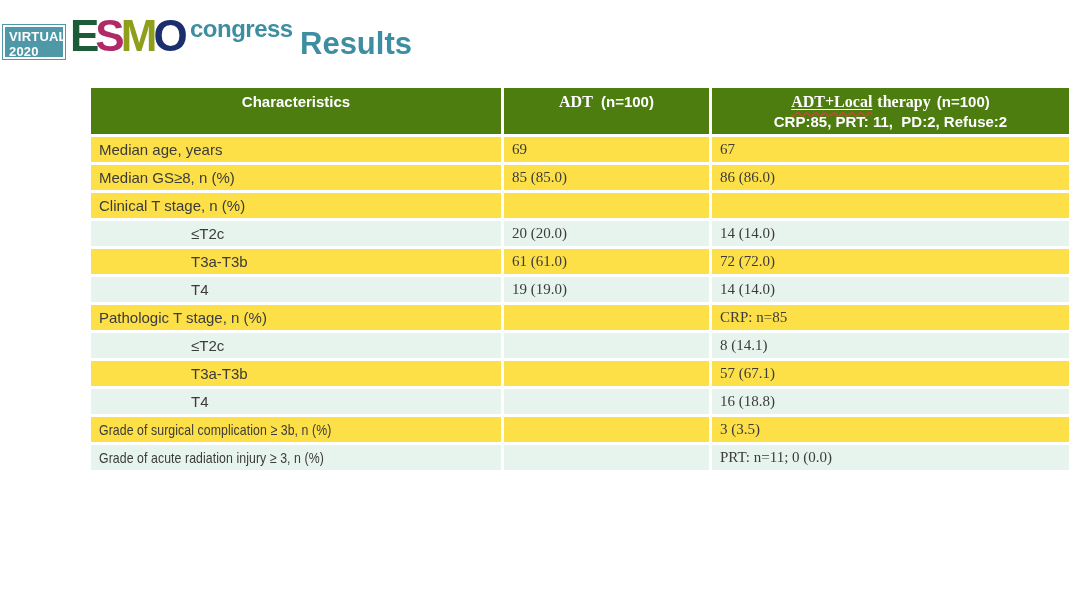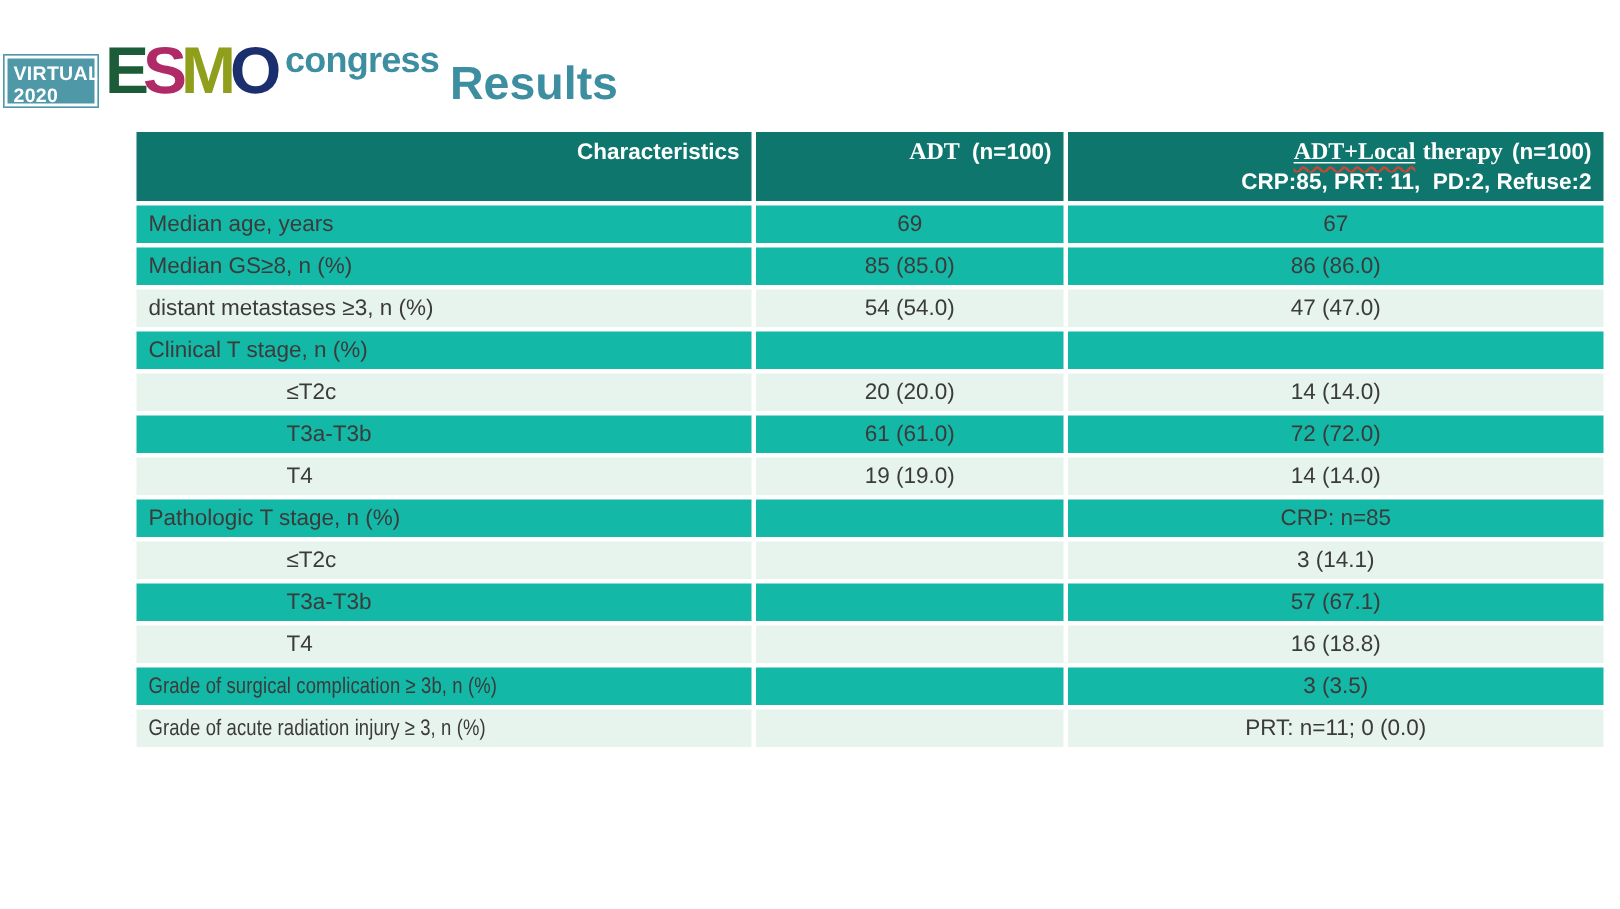--- a/index.html
+++ b/index.html
@@ -2,21 +2,21 @@
 <html><head>
 <meta charset="utf-8">
 <style>
   html,body{margin:0;padding:0;}
   body{
     width:1080px;height:606px;background:#ffffff;
     font-family:"Liberation Sans", sans-serif;
     position:relative;overflow:hidden;
   }
   
-  .slide-header{position:absolute;top:12px;left:0;width:1080px;height:84px;}
+  .slide-header{position:absolute;top:0;left:0;width:1080px;height:84px;}
   .logo{position:absolute;top:12px;left:2px;height:60px;}
   .virtual-badge{
     position:absolute;top:13px;left:1px;width:62px;height:34px;
     background:#4e98a8;border:2px solid #ffffff;outline:1px solid #4e98a8;
     color:#ffffff;font-weight:bold;font-size:13px;line-height:15px;
     padding:2px 0 0 4px;box-sizing:border-box;letter-spacing:0.2px;
   }
   .esmo-letters{
     position:absolute;top:2px;left:68px;
     font-size:44px;font-weight:800;letter-spacing:-4px;
@@ -34,37 +34,37 @@
     position:absolute;top:26px;left:300px;
     color:#3e8ea1;font-weight:bold;font-size:31px;letter-spacing:0px;
   }
   
   .tbl-wrap{position:absolute;top:85px;left:88px;width:984px;}
   table.results{
     border-collapse:separate;border-spacing:3px 3px;
     width:100%;table-layout:fixed;
   }
   th{
-    background:#0f766e;color:#ffffff;text-align:right;
+    background:#4d7c0f;color:#ffffff;text-align:center;
     vertical-align:top;padding:5px 8px 4px 8px;
     font-size:15px;font-weight:bold;height:42px;box-sizing:border-box;
   }
   th.col2,th.col3{vertical-align:top;}
   .serif{font-family:"Liberation Serif", serif;font-weight:bold;font-size:16px;}
   .u-solid{text-decoration:underline solid #ffffff;text-underline-offset:2px;}
   .u-wavy{text-decoration:underline wavy #cc4433;text-underline-offset:4px;}
   .hdr-sans{font-family:"Liberation Sans", sans-serif;font-weight:bold;font-size:15px;}
   .hdr-line2{font-size:15px;font-weight:bold;margin-top:2px;white-space:pre;}
   td{
     font-size:15px;color:#3b3b3b;padding:4px 8px;height:20px;
     vertical-align:middle;box-sizing:border-box;
   }
   td.label{text-align:left;}
-  td.val{text-align:center;}
-  tr.band-dark td{background:#14b8a6;}
+  td.val{text-align:left;font-family:Liberation Serif, serif;}
+  tr.band-dark td{background:#fde047;}
   tr.band-light td{background:#e7f4ee;}
   td.indent{padding-left:100px;}
   .narrow-txt{
     display:inline-block;transform:scaleX(0.82);transform-origin:left center;
     white-space:nowrap;letter-spacing:0.1px;
   }
 </style>
 </head>
 <body>
 
@@ -109,25 +109,20 @@
         <tr class="band-dark">
     <td class="label"><span>Median age, years</span></td>
     <td class="val">69</td>
     <td class="val">67</td>
   </tr>
         <tr class="band-dark">
     <td class="label"><span>Median GS≥8, n (%)</span></td>
     <td class="val">85 (85.0)</td>
     <td class="val">86 (86.0)</td>
   </tr>
-        <tr class="band-light">
-    <td class="label"><span>distant metastases ≥3, n (%)</span></td>
-    <td class="val">54 (54.0)</td>
-    <td class="val">47 (47.0)</td>
-  </tr>
         <tr class="band-dark">
     <td class="label"><span>Clinical T stage, n (%)</span></td>
     <td class="val"></td>
     <td class="val"></td>
   </tr>
         <tr class="band-light">
     <td class="label indent"><span>≤T2c</span></td>
     <td class="val">20 (20.0)</td>
     <td class="val">14 (14.0)</td>
   </tr>
@@ -142,21 +137,21 @@
     <td class="val">14 (14.0)</td>
   </tr>
         <tr class="band-dark">
     <td class="label"><span>Pathologic T stage, n (%)</span></td>
     <td class="val"></td>
     <td class="val">CRP: n=85</td>
   </tr>
         <tr class="band-light">
     <td class="label indent"><span>≤T2c</span></td>
     <td class="val"></td>
-    <td class="val">3 (14.1)</td>
+    <td class="val">8 (14.1)</td>
   </tr>
         <tr class="band-dark">
     <td class="label indent"><span>T3a-T3b</span></td>
     <td class="val"></td>
     <td class="val">57 (67.1)</td>
   </tr>
         <tr class="band-light">
     <td class="label indent"><span>T4</span></td>
     <td class="val"></td>
     <td class="val">16 (18.8)</td>

